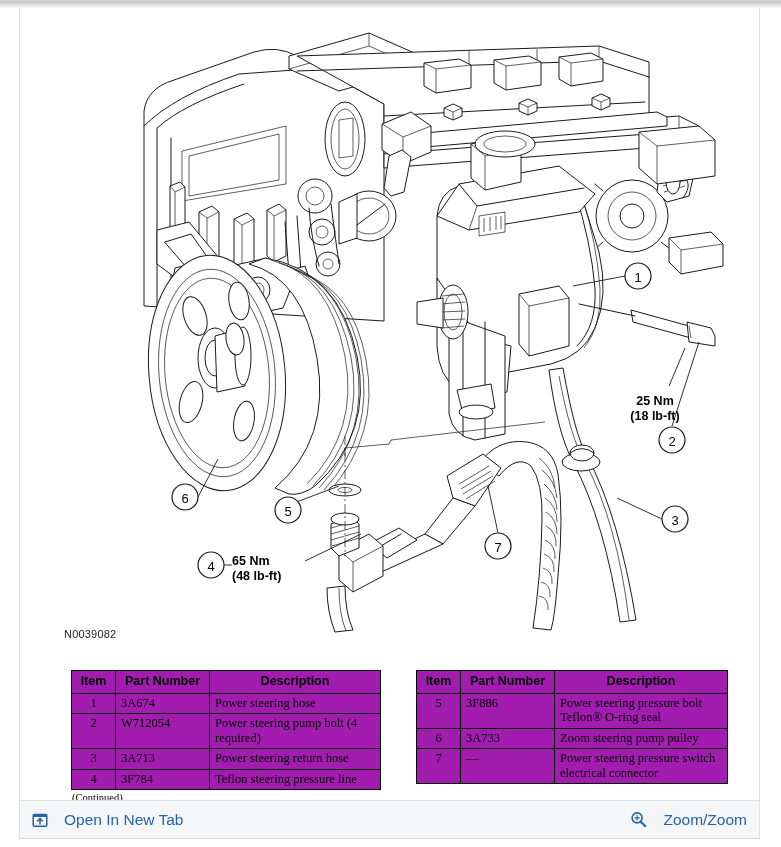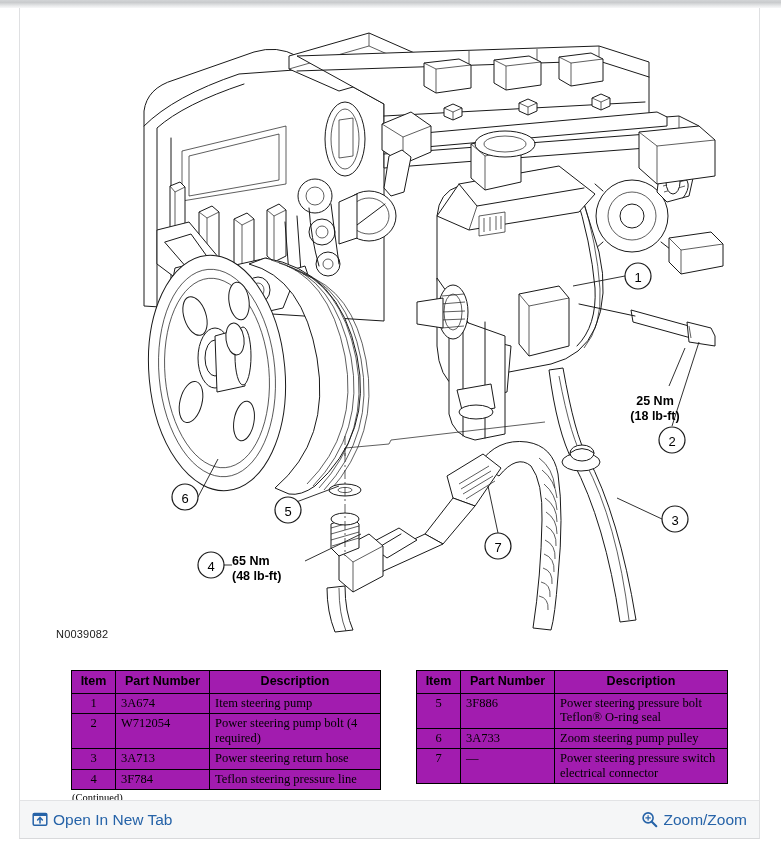--- a/index.html
+++ b/index.html
@@ -46,21 +46,21 @@
     position: absolute;
     left: 19px;
     top: 8px;
     width: 741px;
     height: 640px;
   }
   #diagram-svg { display: block; }
 
   #figure-id {
     position: absolute;
-    left: 36px;
+    left: 44px;
     top: 620px;
     font-family: "Liberation Sans", sans-serif;
     font-size: 11px;
     color: #1a1a1a;
     letter-spacing: 0.2px;
   }
 
   
   .parts-table-wrap {
     position: absolute;
@@ -125,22 +125,22 @@
     border-right: 1px solid #dfe0e2;
     border-bottom: 1px solid #d8d9db;
     box-sizing: border-box;
     display: flex;
     align-items: center;
     justify-content: space-between;
     padding: 0 12px;
   }
   .tb-link {
     display: flex;
-    align-items: flex-start;
-    gap: 5px;
+    align-items: center;
+    gap: 16px;
     color: #2663a8;
     font-family: "Liberation Sans", sans-serif;
     font-size: 15.5px;
     cursor: pointer;
     user-select: none;
     white-space: nowrap;
   }
   .tb-link svg { display: block; }
 
   
@@ -490,21 +490,21 @@
           <tr>
             <th class="c-item">Item</th>
             <th>Part Number</th>
             <th>Description</th>
           </tr>
         </thead>
         <tbody>
           <tr>
             <td class="c-item">1</td>
             <td>3A674</td>
-            <td>Item steering pump</td>
+            <td>Power steering hose</td>
           </tr>
           <tr>
             <td class="c-item">2</td>
             <td>W712054</td>
             <td>Power steering pump bolt (4 required)</td>
           </tr>
           <tr>
             <td class="c-item">3</td>
             <td>3A713</td>
             <td>Power steering return hose</td>

